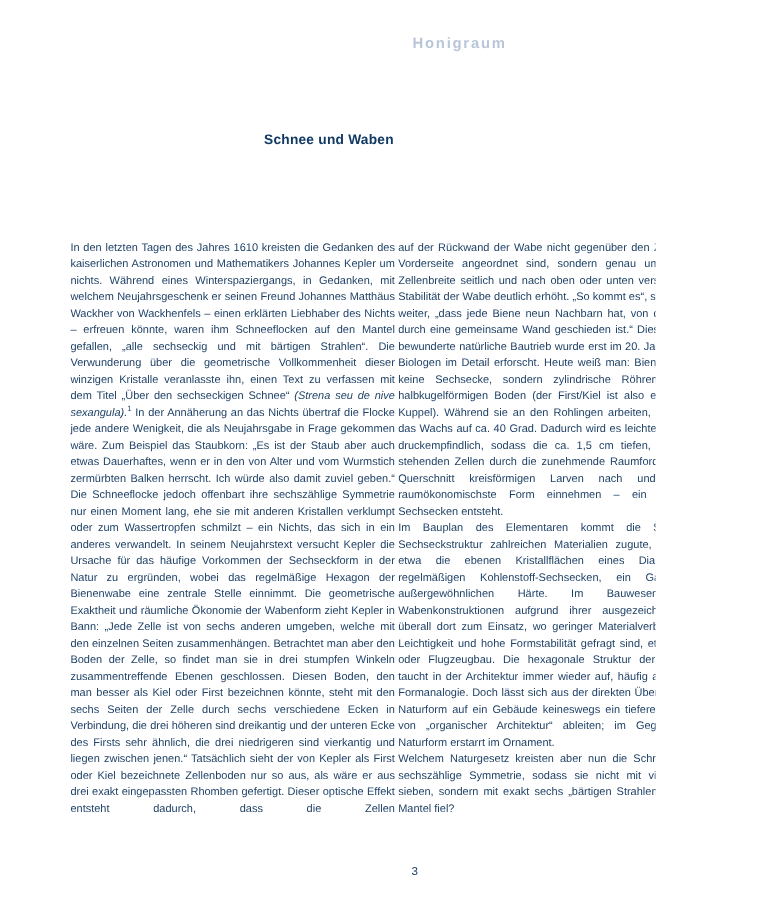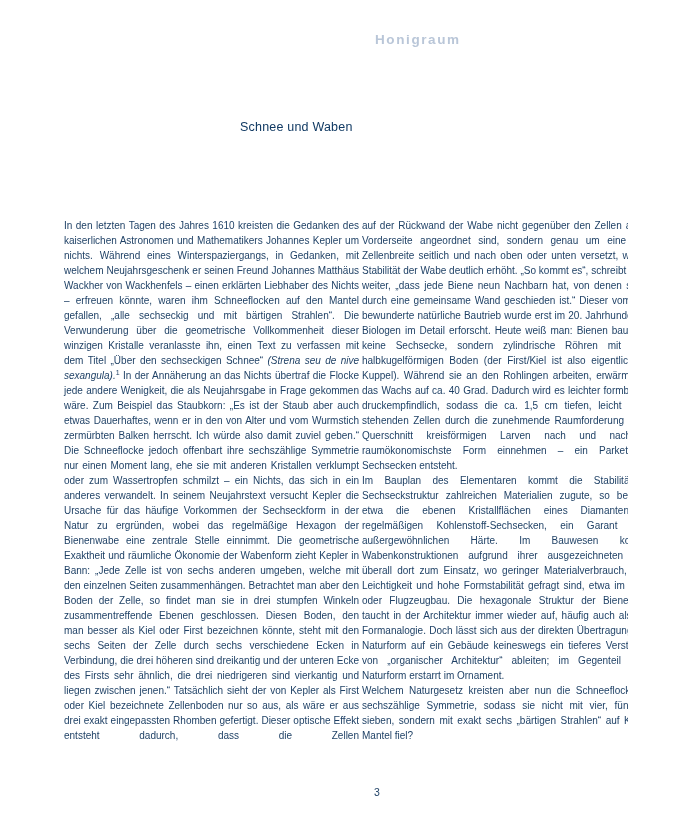--- a/index.html
+++ b/index.html
@@ -3,37 +3,36 @@
 <meta charset="utf-8">
 <style>
   html, body { margin: 0; padding: 0; background: #ffffff; }
   .page {
     position: relative;
     width: 596px;
     height: 840px;
     background: #ffffff;
     font-family: "Liberation Sans", sans-serif;
     overflow: hidden;
-    padding-left: 32px;
   }
   .running-head {
     position: absolute;
     left: 375px;
     top: 32px;
     font-size: 13.5px;
     font-weight: bold;
     letter-spacing: 1.6px;
     color: #b9c6d8;
   }
   .section-title {
     position: absolute;
     left: 240px;
     top: 120px;
     font-size: 12.5px;
-    font-weight: normal;
+    font-weight: bold;
     letter-spacing: 0.2px;
     color: #113a63;
   }
   .column {
     position: absolute;
     top: 218px;
     width: 295px;
     font-size: 10px;
     line-height: 15px;
     color: #1f4166;

